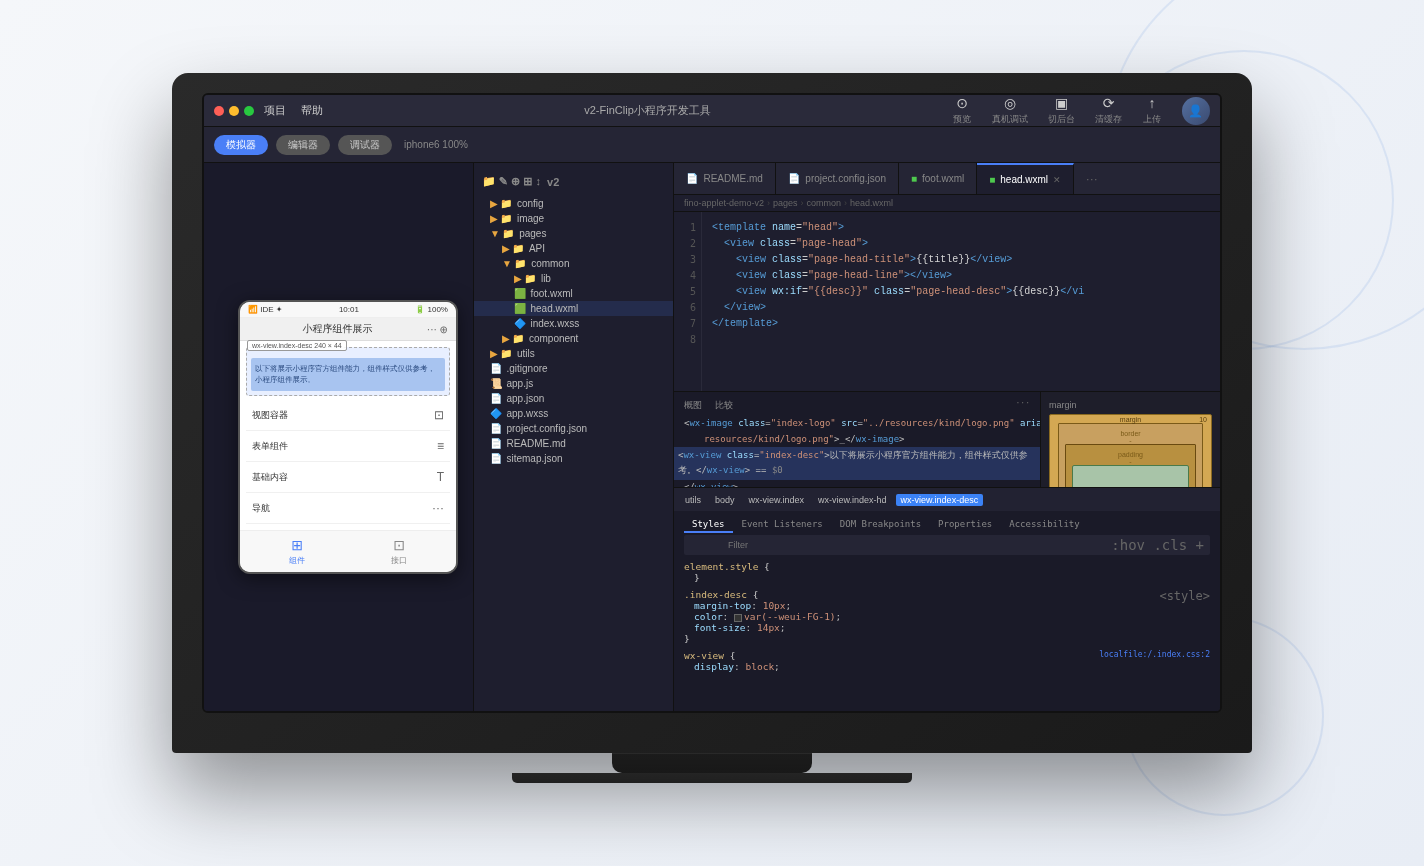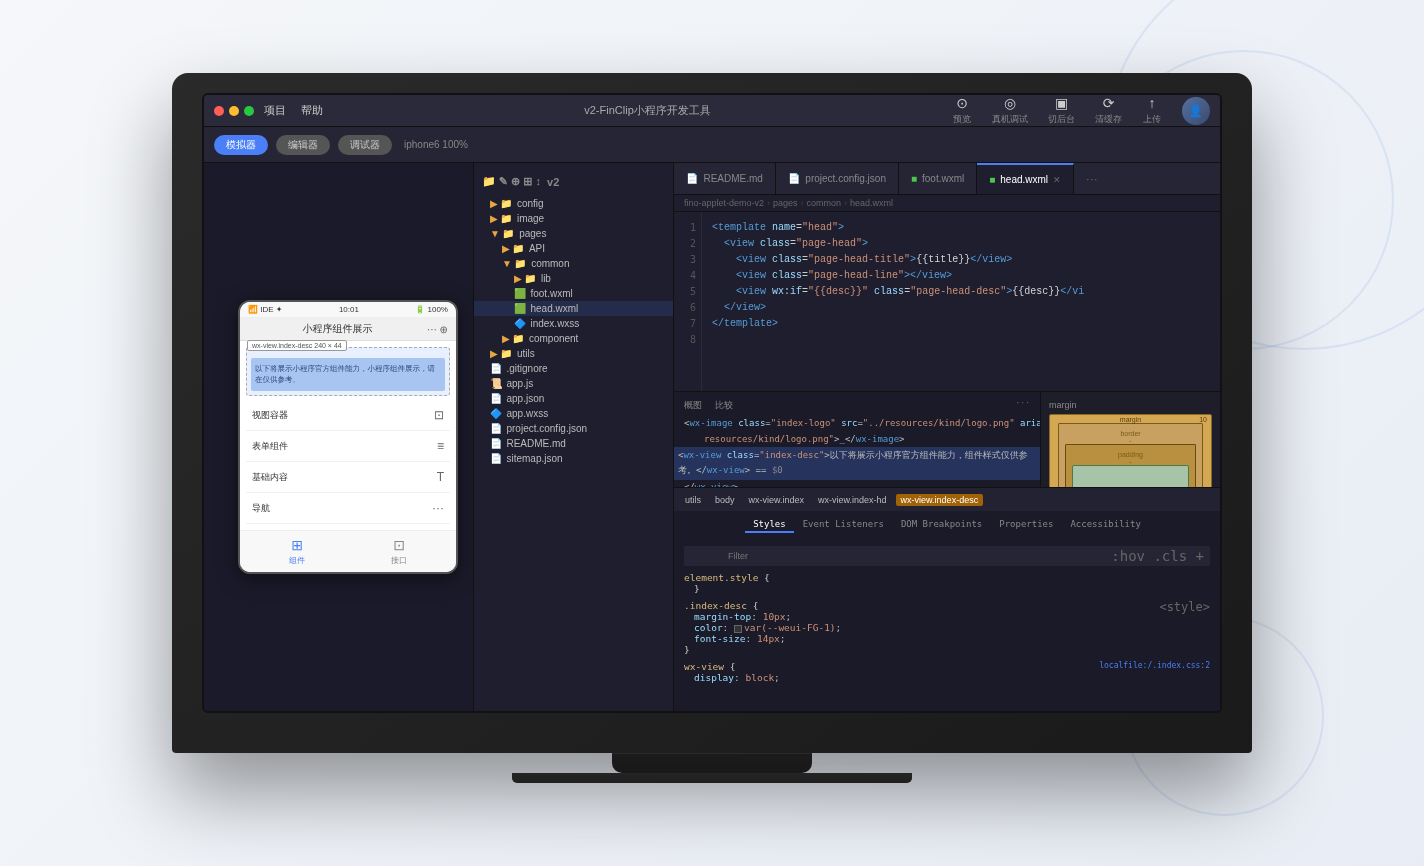--- a/index.html
+++ b/index.html
@@ -516,41 +516,40 @@
       border-top: 1px solid #111;
       flex-shrink: 0;
     }
     .element-tag-btn {
       padding: 1px 5px;
       border-radius: 2px;
       font-size: 9px;
       cursor: pointer;
       color: #bbb;
     }
-    .element-tag-btn.active { background: #a16207; color: #fff; }
+    .element-tag-btn.active { background: #3b82f6; color: #fff; }
 
     .devtools-styles-area {
       display: flex;
       height: 200px;
       overflow: hidden;
     }
     .styles-left {
       flex: 1;
       padding: 6px 10px;
       font-family: monospace;
       font-size: 9.5px;
       color: #bbb;
       overflow: auto;
     }
     .styles-tabs {
       display: flex;
       gap: 1px;
-      margin-bottom: 13px;
-      flex-shrink: 0;
-      justify-content: center;
+      margin-bottom: 2px;
+      flex-shrink: 0;
     }
     .styles-tab {
       padding: 2px 8px;
       font-size: 9px;
       color: #888;
       cursor: pointer;
     }
     .styles-tab.active {
       color: #fff;
       border-bottom: 2px solid #4a7ff7;
@@ -642,21 +641,21 @@
                   <span>🔋 100%</span>
                 </div>
                 <div class="phone-title-bar">
                   <span></span>
                   <span>小程序组件展示</span>
                   <span style="font-size:10px; color:#666;">··· ⊕</span>
                 </div>
                 <div class="phone-content">
                   <div class="phone-highlight-box">
                     <span class="phone-highlight-label">wx-view.index-desc  240 × 44</span>
-                    <div class="phone-highlight-content">以下将展示小程序官方组件能力，小程序组件展示，请在仅供参考。</div>
+                    <div class="phone-highlight-content">以下将展示小程序官方组件能力，组件样式仅供参考，小程序组件展示。</div>
                   </div>
                   <div class="phone-section">
                     <span class="phone-section-label">视图容器</span>
                     <span class="phone-section-icon">⊡</span>
                   </div>
                   <div class="phone-section">
                     <span class="phone-section-label">表单组件</span>
                     <span class="phone-section-icon">≡</span>
                   </div>
                   <div class="phone-section">

